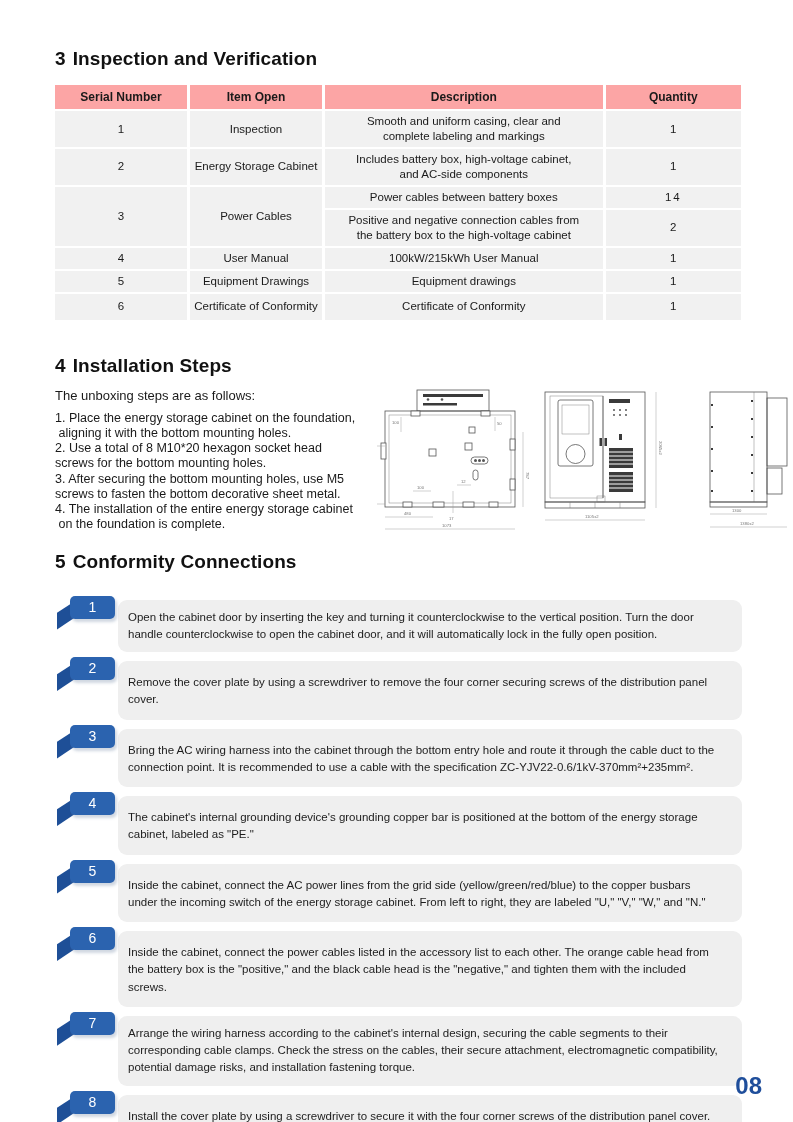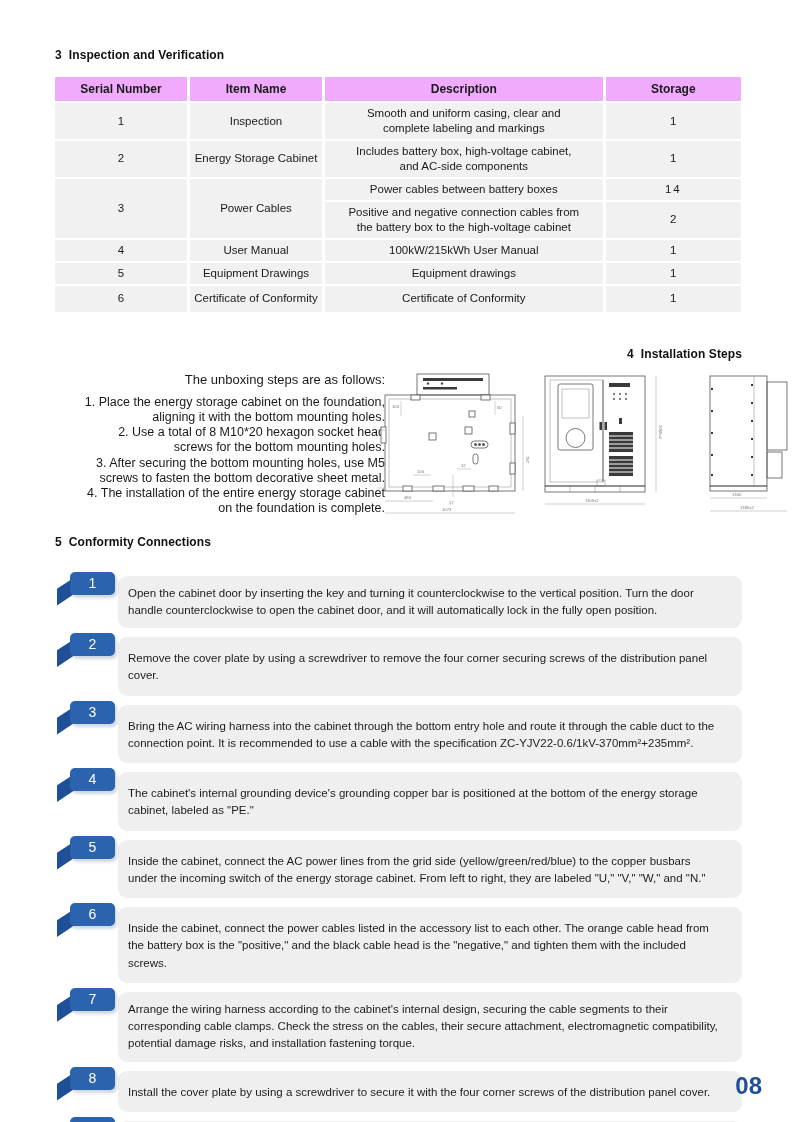--- a/index.html
+++ b/index.html
@@ -5,44 +5,44 @@
   * { margin:0; padding:0; box-sizing:border-box; }
   html,body { background:#e8e8e8; }
   .page {
     position:relative; width:793px; height:1122px; margin:0 auto;
     background:#ffffff; overflow:hidden;
     font-family:"Liberation Sans", "DejaVu Sans", sans-serif;
     color:#1a1a1a;
   }
   .content { position:absolute; left:55px; top:48px; width:687px; }
 
-  .sec-heading { font-size:12px; font-weight:bold; color:#111; letter-spacing:.1px; }
+  .sec-heading { font-size:19px; font-weight:bold; color:#111; letter-spacing:.1px; }
   .sec-heading .num { margin-right:7px; }
 
   
   table.inspect {
     border-collapse:separate; border-spacing:3px 2px;
     width:692px; margin:13px 0 0 -3px; table-layout:fixed;
   }
   table.inspect th {
-    background:#f0abfc; font-size:12px; font-weight:bold;
+    background:#fca5a5; font-size:12px; font-weight:bold;
     padding:5px 2px; text-align:center;
   }
   table.inspect td {
     background:#f1f1f1; font-size:11.5px; padding:3px 4px;
     text-align:center; vertical-align:middle; line-height:1.3;
   }
   td.desc-left { text-align:left; padding-left:14px; white-space:pre-line; }
   .col-serial { width:19.5%; } .col-item { width:19.5%; }
   .col-desc { width:41%; } .col-qty { width:20%; }
   td.tall { height:36px; } td.mid { height:26px; }
   td.qty14 { letter-spacing:2px; }
 
   
-  .sec4 { margin-top:33px;text-align:right; }
+  .sec4 { margin-top:33px; }
   .sec4-body { display:flex; margin-top:11px; }
   .sec4-text { width:330px; flex:none; }
   .intro { font-size:13px; }
   .install-steps {
     margin-top:8px; font-size:12.5px; line-height:1.22;
     white-space:pre-wrap;
   }
   .drawings { display:flex; align-items:flex-start; margin-left:-8px; margin-top:-2px; }
   .drawings svg { display:block; }
   .dwg-stroke { stroke:#555; fill:none; stroke-width:0.8; }
@@ -92,23 +92,23 @@
     <table class="inspect">
       <colgroup>
           <col class="col-serial">
           <col class="col-item">
           <col class="col-desc">
           <col class="col-qty">
         </colgroup>
       <tbody>
           <tr>
         <th>Serial Number</th>
-        <th>Item Name</th>
+        <th>Item Open</th>
         <th>Description</th>
-        <th>Storage</th>
+        <th>Quantity</th>
       </tr>
       <tr>
         <td class="tall">1</td>
         <td>Inspection</td>
         <td class="desc-left">Smooth and uniform casing, clear and
 complete labeling and markings</td>
         <td>1</td>
       </tr>
       <tr>
         <td class="mid">2</td>

